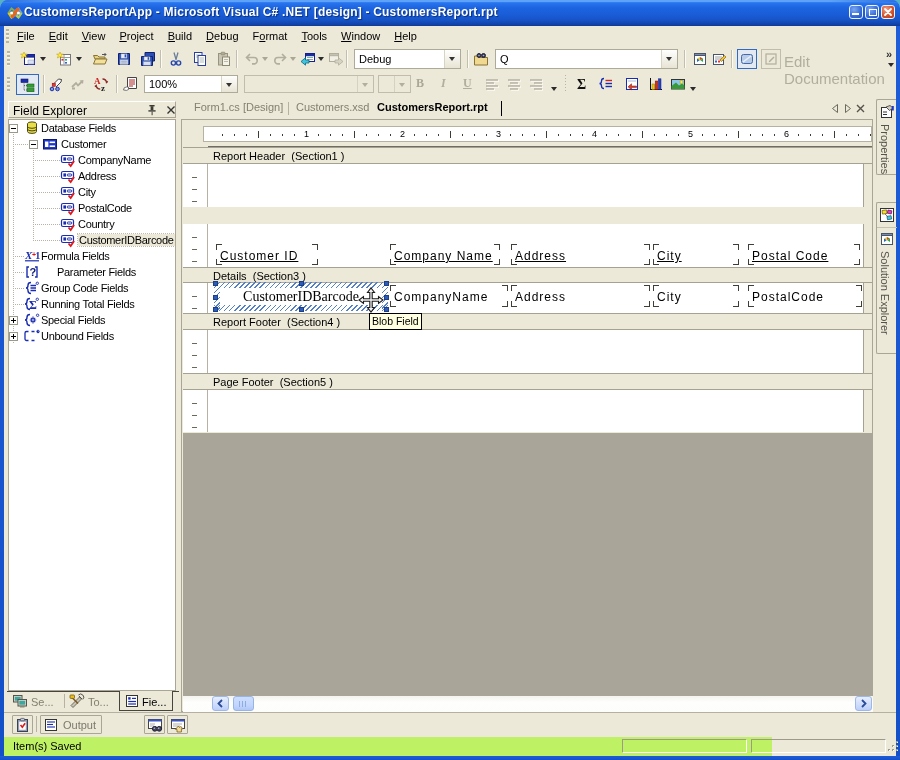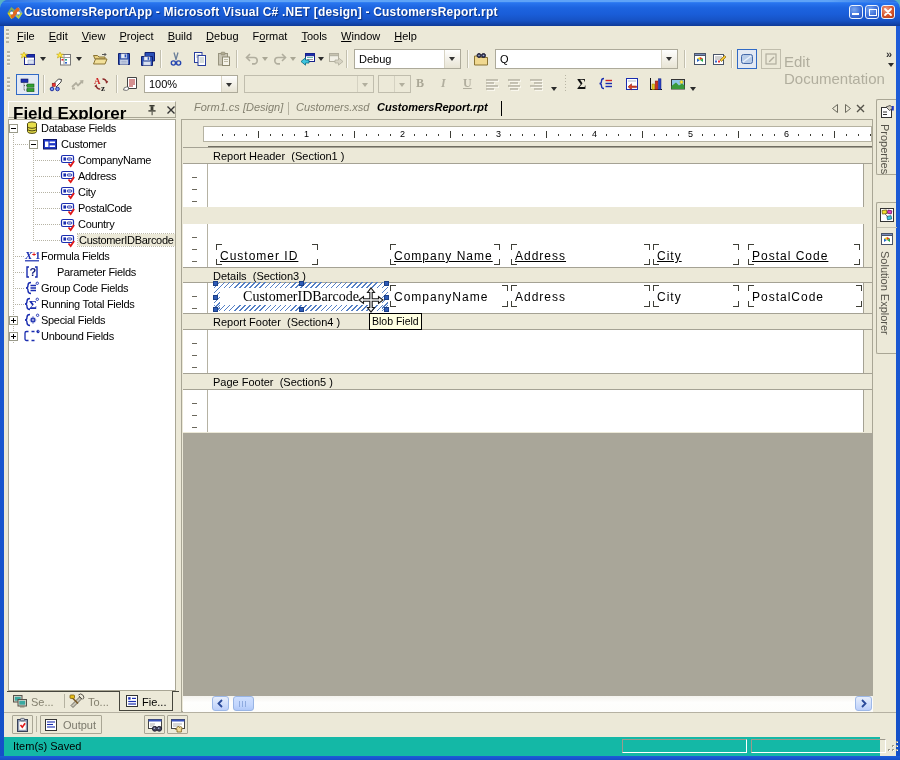--- a/index.html
+++ b/index.html
@@ -46,37 +46,37 @@
   .combo .cb-btn{width:15px;align-self:stretch;position:relative;background:linear-gradient(180deg,#fefefe,#e8e4d4);border-left:1px solid #d8d4c4;}
   .combo .cb-btn:after{content:"";position:absolute;left:4px;top:7px;border-left:3px solid transparent;border-right:3px solid transparent;border-top:4px solid #333;}
   .combo.disabled{background:#ece9d8;border-color:#c0bdad;}
   .combo.disabled .cb-btn{background:#ece9d8;border-left-color:#d5d2c2;}
   .combo.disabled .cb-btn:after{border-top-color:#b2af9e;}
   .pressed-box{position:absolute;border:1px solid #316ac5;background:#e3e9f3;box-sizing:border-box;}
   .dis-box{position:absolute;border:1px solid #c0bdac;box-sizing:border-box;}
   
   #fe-titlebar{left:8px;top:101px;width:168px;height:17px;background:#ece9d8;
     border:1px solid #fff;border-right-color:#a9a695;border-bottom-color:#a9a695;box-sizing:border-box;}
-  #fe-title{left:4px;top:2px;font-size:17px;color:#000;font-weight:bold;}
+  #fe-title{left:4px;top:2px;font-size:12px;color:#000;}
   #fe-tree{left:8px;top:119px;width:168px;height:572px;background:#fff;border:1px solid #a9a695;box-sizing:border-box;overflow:hidden;}
   .tree-row{position:absolute;height:16px;left:0;width:100%;}
   .tree-label{position:absolute;top:2px;font-size:11px;letter-spacing:-0.3px;color:#000;white-space:nowrap;}
   .tree-label.sel{background:#ece9d8;outline:1px dotted #c0bdac;padding:0 1px;}
   .expander{position:absolute;top:4px;width:9px;height:9px;border:1px solid #9a9a8a;background:#fff;box-sizing:border-box;}
   .expander:before{content:"";position:absolute;left:1px;top:3px;width:5px;height:1px;background:#000;}
   .expander.plus:after{content:"";position:absolute;left:3px;top:1px;width:1px;height:5px;background:#000;}
   .tree-icon{position:absolute;top:0px;width:18px;height:16px;}
   .dotline{position:absolute;background-image:repeating-linear-gradient(180deg,#b6b3a4 0 1px,transparent 1px 2px);width:1px;}
   .dotline-h{position:absolute;background-image:repeating-linear-gradient(90deg,#b6b3a4 0 1px,transparent 1px 2px);height:1px;}
   
   .dock-tab-label{position:absolute;font-size:11px;color:#84816f;}
   #dock-tabs .active-tab{position:absolute;border:1px solid #45453c;border-top:none;background:#ece9d8;box-sizing:border-box;}
   
   #doc-tabs{left:181px;top:99px;width:692px;height:20px;}
-  .doc-tab{position:absolute;top:2px;font-size:11px;color:#848170;white-space:nowrap;font-style:italic;}
+  .doc-tab{position:absolute;top:2px;font-size:11px;color:#848170;white-space:nowrap;}
   .doc-tab.active{color:#000;font-weight:bold;}
   .tab-sep{position:absolute;top:3px;width:1px;height:13px;background:#b5b2a1;}
   
   #design-pane{left:181px;top:119px;width:692px;height:593px;background:#ece9d8;border:1px solid #a9a695;box-sizing:border-box;}
   #hruler{position:absolute;left:21px;top:6px;width:669px;height:16px;background:#fff;border:1px solid #b5b2a1;box-sizing:border-box;}
   .tick-dot{position:absolute;top:7px;width:1px;height:2px;background:#3c3c34;}
   .tick-half{position:absolute;top:4px;width:1px;height:7px;background:#3c3c34;}
   .tick-num{position:absolute;top:2px;font-size:9px;color:#000;}
   .band{position:absolute;left:1px;width:689px;background:#ece9d8;border-top:1px solid #a5a294;border-bottom:1px solid #a5a294;box-sizing:border-box;}
   .band .band-label{position:absolute;left:30px;top:2px;font-size:11px;color:#000;white-space:pre;}
@@ -109,21 +109,21 @@
     background:linear-gradient(180deg,#cddefe,#c2d6fd 60%,#b0c8f8);}
   .sb-thumb:after{content:"";position:absolute;left:5px;top:4px;width:9px;height:6px;
     background:repeating-linear-gradient(90deg,#8fabdf 0 1px,transparent 1px 3px);}
   
   .side-tab{position:absolute;background:#ece9d8;border:1px solid #a9a695;border-right:none;box-sizing:border-box;border-radius:2px 0 0 2px;}
   .side-tab .vtext{position:absolute;left:2px;font-size:11px;color:#55534a;writing-mode:vertical-rl;white-space:nowrap;}
   
   .os-tab{position:absolute;border:1px solid #a9a695;box-sizing:border-box;border-radius:1px;}
   .os-label{position:absolute;font-size:11px;color:#7b796c;}
   
-  #statusbar{left:4px;top:737px;width:856px;height:19px;background:#14b8a6;padding-left:20px;}
+  #statusbar{left:4px;top:737px;width:768px;height:19px;background:#bef264;}
   #status-text{left:9px;top:3px;font-size:11px;color:#000;}
   .status-panel{position:absolute;top:2px;height:14px;border:1px solid;border-color:#9d9a8c #fff #fff #9d9a8c;box-sizing:border-box;}
   svg{display:block;}
 </style>
 </head>
 <body>
 
 <div id="screen">
 <div id="window">
 

